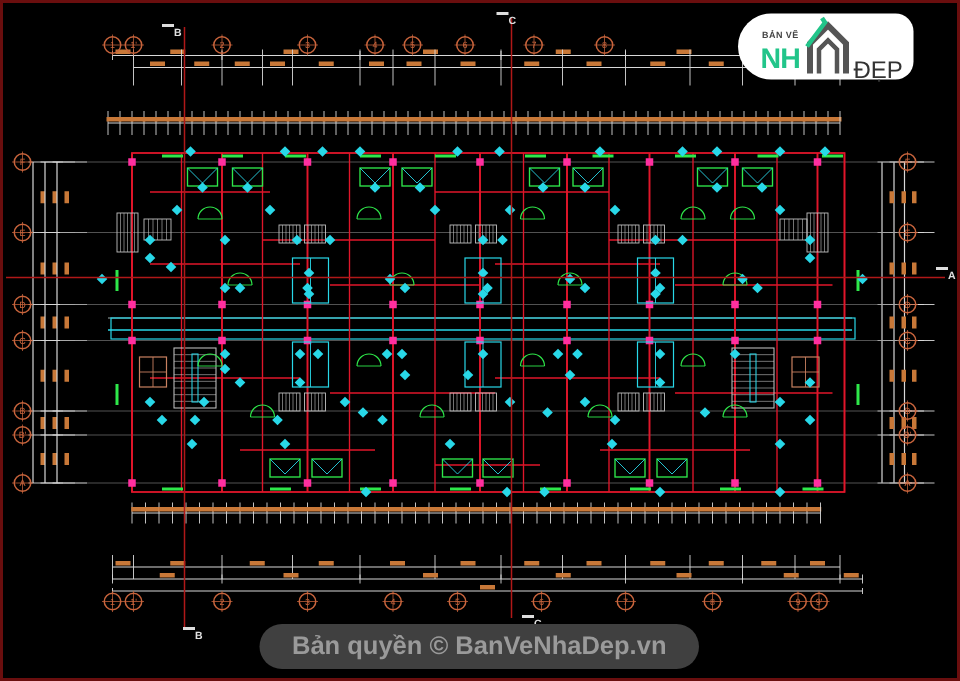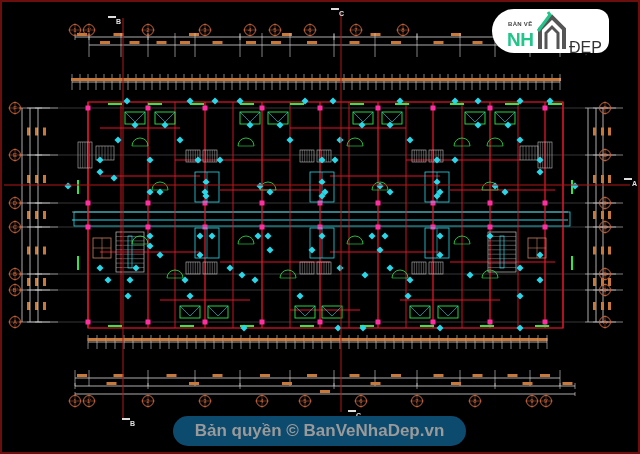--- a/index.html
+++ b/index.html
@@ -9,21 +9,21 @@
   .logo {
     position:absolute; left:492px; top:9px; width:117px; height:44px;
     background:#fff; border-radius:22px 12px 12px 22px;
   }
   .logo .small { position:absolute; left:16px; top:12px; font-size:6px; font-weight:bold; color:#444; letter-spacing:0.3px; }
   .logo .nh { position:absolute; left:15px; top:20px; font-size:19px; font-weight:bold; color:#22c58a; letter-spacing:-0.5px; }
   .logo .dep { position:absolute; left:77px; top:30px; font-size:16px; color:#333; }
   .logo svg { position:absolute; left:44px; top:2px; }
   .watermark {
     position:absolute; left:173px; top:416px; width:293px; height:30px;
-    background:#0c4a6e; border-radius:15px;
+    background:#404040; border-radius:15px;
     display:flex; align-items:center; justify-content:center;
     font-size:17px; font-weight:bold; color:#9a9a9a;
   }
   .tag { font-family:"Liberation Sans", sans-serif; font-size:7px; fill:#e0e0e0; font-weight:bold; }
   .bub { font-family:"Liberation Sans", sans-serif; font-size:6px; fill:#c8643c; text-anchor:middle; }
 </style>
 </head>
 <body>
 
 <svg id="canvas" width="640" height="454" viewBox="0 0 640 454" xmlns="http://www.w3.org/2000/svg">

